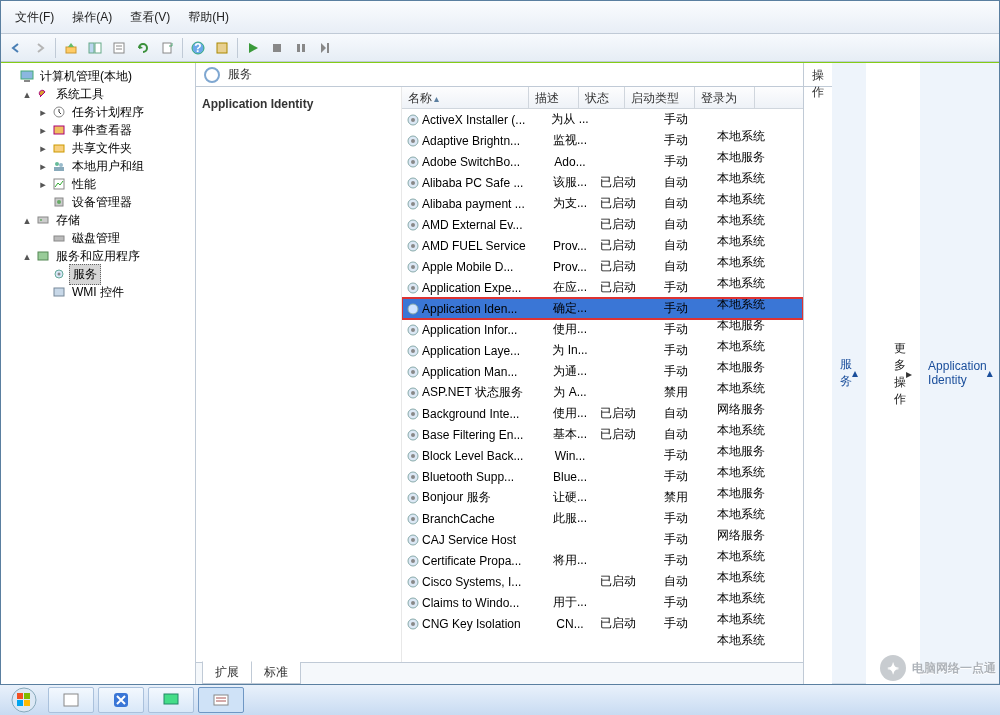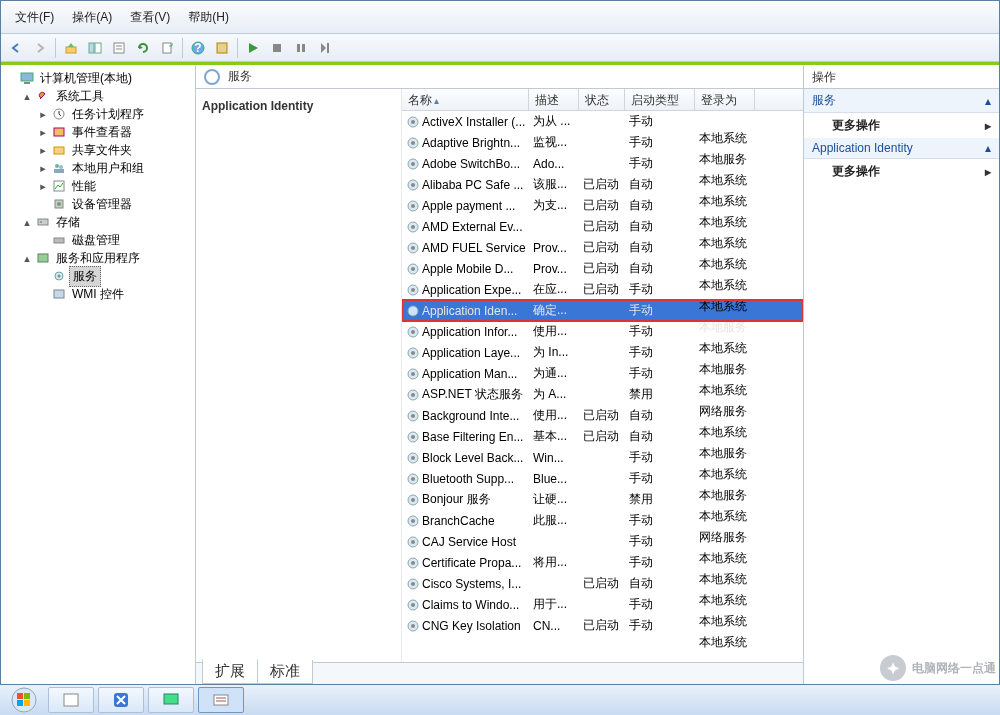--- a/index.html
+++ b/index.html
@@ -15,21 +15,21 @@
 .win-btn.close { width: 48px; background: linear-gradient(#e88, #c33); color: #fff; border-color: #a33; }
 .win-btn + .win-btn { margin-left: -1px; }
 
 .menubar { height: 22px; background: linear-gradient(#fafcfe, #e8eef6); border-bottom: 1px solid #c0cad6; display: flex; align-items: center; padding: 16px 6px; gap: 2px; }
 .menubar .mitem { padding: 2px 8px; color: #222; }
 
 .toolbar { height: 28px; background: linear-gradient(#f7fafd, #e6edf5); border-bottom: 1px solid #c0cad6; display: flex; align-items: center; padding: 0 4px; gap: 2px; }
 .tbtn { width: 22px; height: 22px; display: flex; align-items: center; justify-content: center; border: 1px solid transparent; border-radius: 2px; }
 .tsep { width: 1px; height: 20px; background: #c0cad6; margin: 0 2px; }
 
-.body { flex: 1; display: flex; border-top: 3px solid #84cc16; overflow: hidden; }
+.body { flex: 1; display: flex; border-top: 1px solid #84cc16; overflow: hidden; }
 .treepane { width: 195px; border-right: 1px solid #c0cad6; background: #fff; overflow: auto; padding: 4px 2px; }
 .tree-node { display: flex; align-items: center; height: 18px; padding-left: 2px; white-space: nowrap; }
 .tree-node .tw { width: 12px; text-align: center; color: #555; font-size: 11px; }
 .tree-node .nicon { width: 16px; height: 16px; margin: 0 2px; display: inline-flex; align-items: center; justify-content: center; }
 .tree-node .label { padding: 1px 3px; }
 .tree-node.selected .label { background: #d6d6d6; border: 1px dotted #666; }
 .tree-children { padding-left: 16px; }
 
 .midwrap { flex: 1; display: flex; flex-direction: column; border-right: 1px solid #c0cad6; overflow: hidden; }
 .midheader { height: 24px; background: #fff; border-bottom: 1px solid #c0cad6; display: flex; align-items: center; padding: 0 8px; gap: 8px; }
@@ -45,40 +45,40 @@
 .listpane { flex: 1; display: flex; flex-direction: column; overflow: hidden; border-left: 1px solid #e8e8e8; position: relative; }
 .listhead { height: 22px; background: linear-gradient(#fdfdfe, #eef2f7); border-bottom: 1px solid #d0d6dd; display: flex; position: sticky; top: 0; }
 .colh { border-right: 1px solid #d0d6dd; padding: 3px 6px; color: #333; position: relative; }
 .col-name { width: 127px; }
 .col-desc { width: 50px; }
 .col-stat { width: 46px; }
 .col-start { width: 70px; }
 .col-logon { width: 60px; }
 .sort-arrow { color: #5b7fa0; font-size: 10px; margin-left: 2px; }
 
-.listbody { flex: 1; overflow-y: auto; overflow-x: hidden; }
+.listbody { flex: 1; overflow-y: auto; overflow-x: hidden; text-align: center; }
 .row { height: 21px; display: flex; align-items: center; white-space: nowrap; }
 .row .cell { overflow: hidden; text-overflow: ellipsis; padding-left: 4px; }
 .row .c-name { width: 127px; display: flex; align-items: center; gap: 2px; }
-.row .c-desc { width: 50px; }
+.row .c-desc { width: 50px; margin-left: 14px; }
 .row .c-stat { width: 46px; }
 .row .c-start { width: 70px; }
 .row .c-logon { width: 60px; margin-top: 34px; }
 .row .gear { width: 14px; height: 14px; flex: 0 0 14px; }
-.row.selected { background: #3a76d6; color: #e5e5e5; outline: 2px solid #d33; outline-offset: -1px; }
+.row.selected { background: #3a76d6; color: #000000; outline: 2px solid #d33; outline-offset: -1px; }
 .row.selected .gear circle { fill: #cfe2ff; }
 
 .tabstrip { height: 22px; border-top: 1px solid #c0cad6; background: #f5f8fb; display: flex; align-items: flex-end; padding-left: 6px; }
-.tab { padding: 2px 12px; border: 1px solid #c0cad6; border-top: none; background: #fff; margin-right: -1px; font-size: 15px; color: #333; }
+.tab { padding: 2px 12px; border: 1px solid #c0cad6; border-top: none; background: #fff; margin-right: -1px; font-size: 12px; color: #333; }
 .tab.active { background: #fff; border-top: 1px solid #fff; }
 
-.actionpane { width: 195px; background: #fff; display: flex; flex-direction: column; }
+.actionpane { width: 195px; background: #fff; display: flex; flex-direction: row; }
 .actionhead { height: 24px; border-bottom: 1px solid #c0cad6; padding: 4px 8px; color: #333; }
 .actionsection { background: #eef4fb; border-bottom: 1px solid #d6e0eb; padding: 3px 8px; display: flex; justify-content: space-between; align-items: center; color: #1a4e9b; }
-.actionitem { padding: 4px 8px 4px 28px; display: flex; justify-content: space-between; align-items: center; color: #222; font-weight: bold; }
+.actionitem { padding: 4px 8px 4px 28px; display: flex; justify-content: space-between; align-items: center; color: #222; }
 .actionitem .arr { color: #333; }
 
 .taskbar { width: 1000px; height: 30px; background: linear-gradient(#e9f1fb, #c8dbf2); display: flex; align-items: center; padding: 0 4px; gap: 4px; }
 .startbtn { width: 40px; height: 26px; border-radius: 3px; display: flex; align-items: center; justify-content: center; }
 .taskbtn { width: 46px; height: 26px; border: 1px solid #aac1dc; background: linear-gradient(#f3f8fe, #d9e8f8); border-radius: 2px; display: flex; align-items: center; justify-content: center; }
 .taskbtn.active { border-color: #6f97c4; background: #cfe2f7; }
 
 .watermark { position: absolute; right: 4px; bottom: 34px; color: #aeb3b9; font-size: 22px; display: flex; align-items: center; gap: 6px; pointer-events: none; font-weight: bold; text-shadow: 0 1px 0 #fff; }
 .watermark .wicon { width: 26px; height: 26px; border-radius: 50%; background: #c8ccd0; display: inline-flex; align-items: center; justify-content: center; color: #fff; font-size: 14px; }
 
@@ -384,21 +384,21 @@
                 <div class="cell c-stat">已启动</div>
                 <div class="cell c-start">自动</div>
                 <div class="cell c-logon">本地系统</div>
               </div>
               <div class="row">
                 <div class="cell c-name">
                   <svg class="gear" width="14" height="14">
                     <circle cx="7" cy="7" r="5" fill="#dce8f5" stroke="#8aa"></circle>
                     <circle cx="7" cy="7" r="2" fill="#888"></circle>
                   </svg>
-                  <span>Apple payment ...</span>
+                  <span>Alibaba payment ...</span>
                 </div>
                 <div class="cell c-desc">为支...</div>
                 <div class="cell c-stat">已启动</div>
                 <div class="cell c-start">自动</div>
                 <div class="cell c-logon">本地系统</div>
               </div>
               <div class="row">
                 <div class="cell c-name">
                   <svg class="gear" width="14" height="14">
                     <circle cx="7" cy="7" r="5" fill="#dce8f5" stroke="#8aa"></circle>

